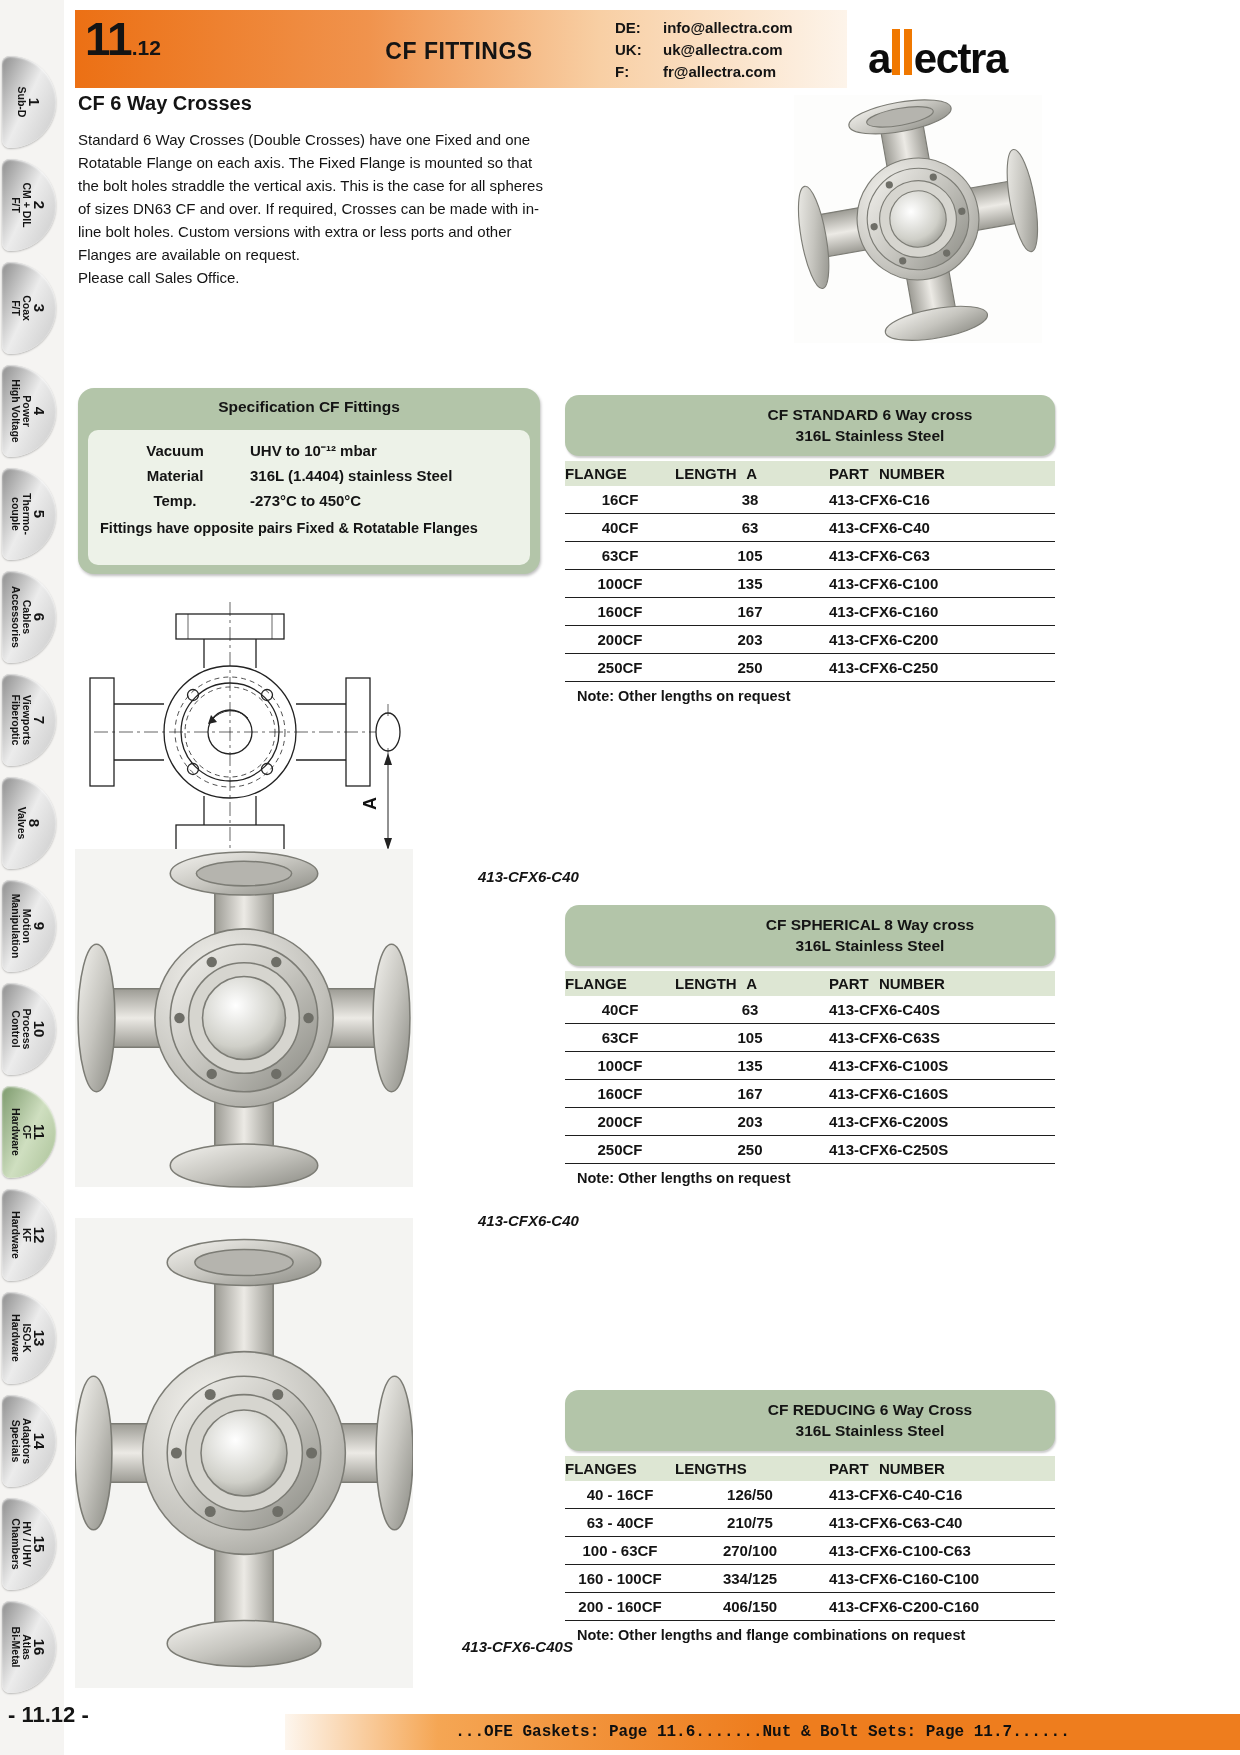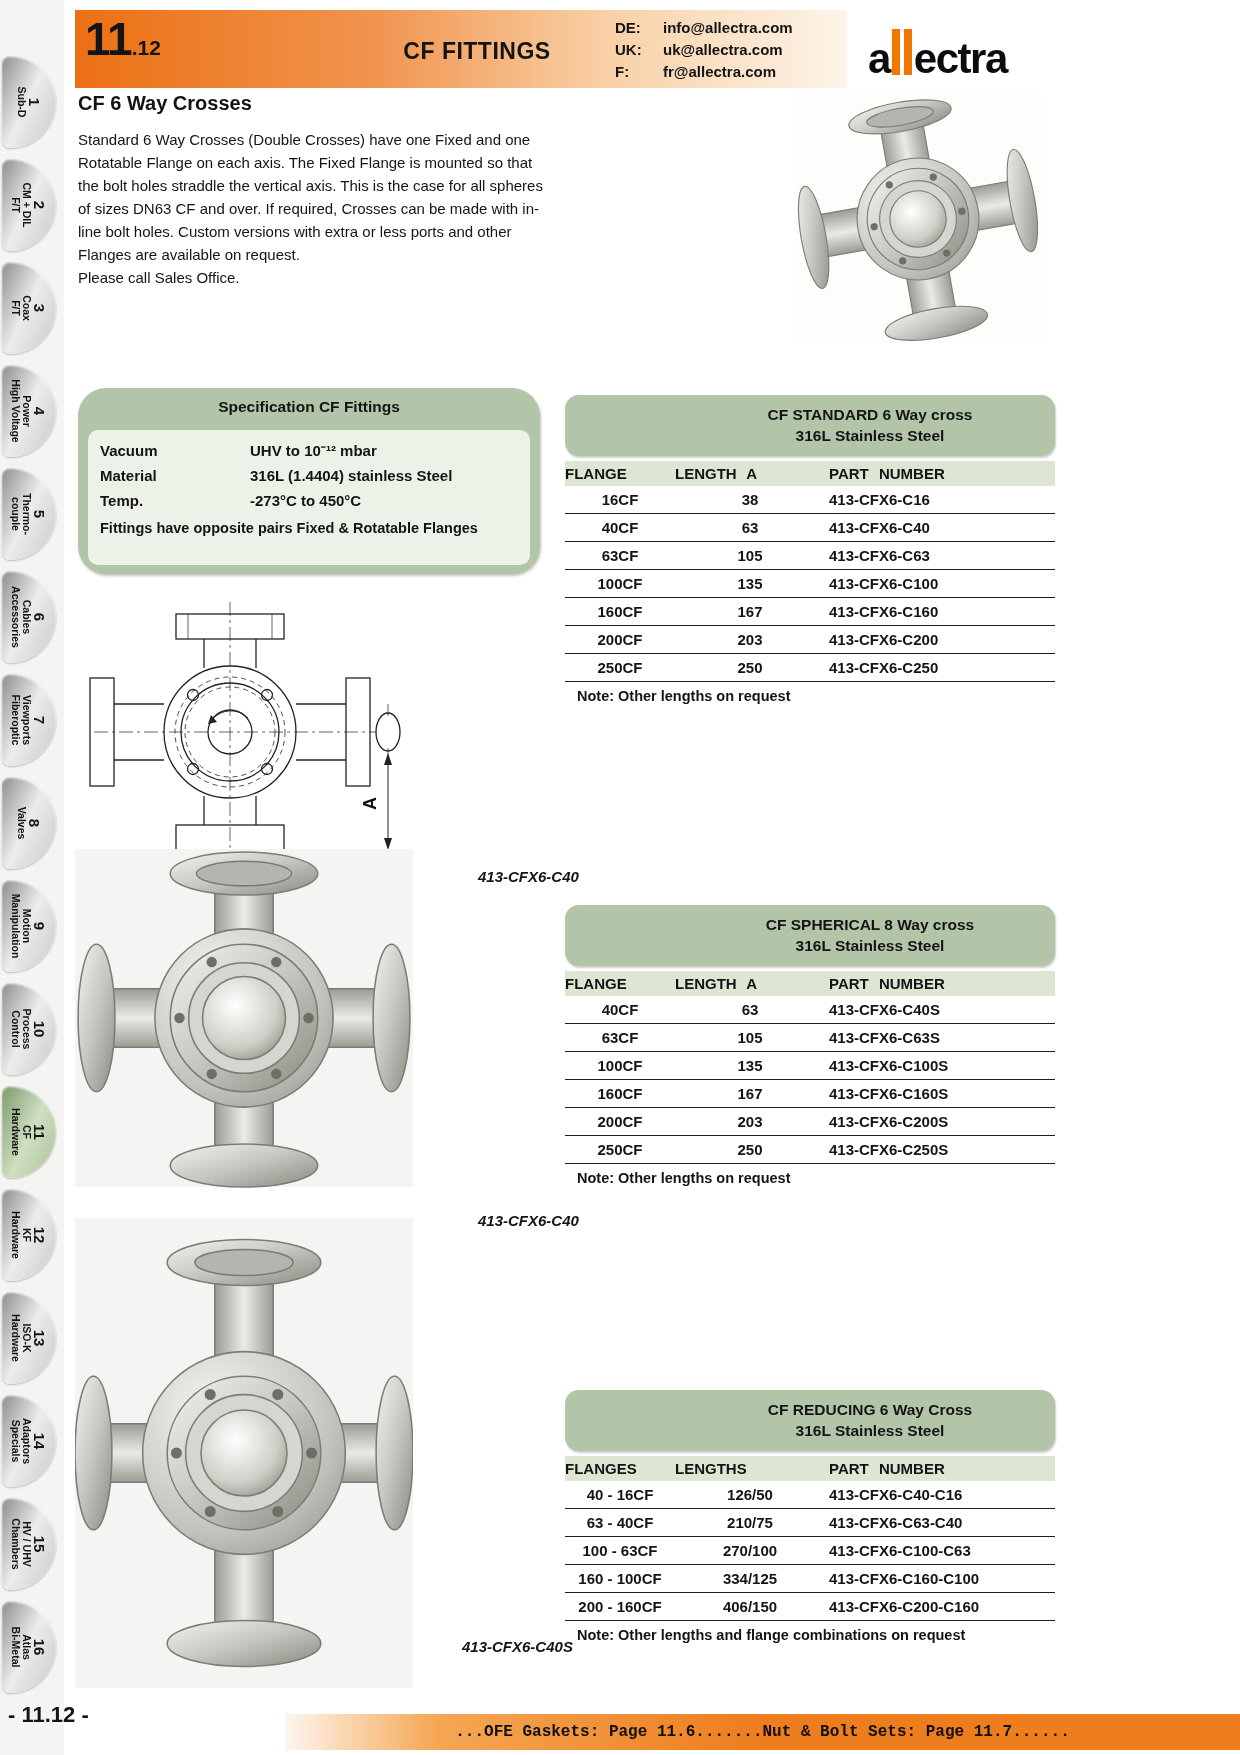--- a/index.html
+++ b/index.html
@@ -4,21 +4,21 @@
 <style>
   html,body{margin:0;padding:0;background:#e8e8e8;}
   #page{position:relative;width:1240px;height:1755px;background:#ffffff;margin:0 auto;
         font-family:"Liberation Sans",sans-serif;color:#141414;overflow:hidden;}
   
   .banner{position:absolute;left:75px;top:10px;width:772px;height:78px;
           background:linear-gradient(90deg,#ec7014 0%,#f0934d 38%,#f8cfa4 68%,#fdf4ea 100%);}
   .pagenum{position:absolute;left:10px;top:6px;font-weight:800;}
   .pagenum .big{font-size:46px;line-height:46px;letter-spacing:-1px;}
   .pagenum .suf{font-size:21px;font-weight:800;}
-  .banner-title{position:absolute;left:252px;top:28px;width:300px;text-align:center;
+  .banner-title{position:absolute;left:234px;top:28px;width:300px;text-align:center;
                 font-size:23px;font-weight:800;letter-spacing:.5px;}
   .contacts{position:absolute;left:540px;top:7px;font-size:15px;font-weight:700;line-height:22px;}
   .contacts .row{display:flex;}
   .contacts .clabel{width:48px;}
   .logo{position:absolute;left:868px;top:18px;display:flex;align-items:flex-end;height:58px;}
   .logo .ltxt{font-size:42px;line-height:34px;font-weight:800;letter-spacing:-1.5px;color:#0c0c0c;}
   .logo .bar{width:8px;height:46px;background:#f07800;margin:0 2px 1px 2px;}
   
   .side-strip{position:absolute;left:0;top:0;width:64px;height:1755px;background:#f5f4f2;}
   .tab{position:absolute;left:2px;width:54px;height:92px;border-radius:8px 46px 46px 8px;
@@ -29,25 +29,25 @@
   .tab .rot{transform:rotate(90deg);width:92px;height:50px;flex:none;display:flex;flex-direction:column;
             align-items:center;justify-content:center;text-align:center;}
   .tab .num{font-size:15px;font-weight:800;line-height:15px;}
   .tab .lbl{font-size:10.5px;font-weight:800;line-height:11px;white-space:pre-line;}
   
   .h1{position:absolute;left:78px;top:92px;font-size:20px;font-weight:800;}
   .intro{position:absolute;left:78px;top:128px;width:478px;font-size:15px;font-weight:500;line-height:23px;}
   .intro p{margin:0;}
   
   .specbox{position:absolute;left:78px;top:388px;width:462px;height:186px;background:#b3c5a9;
-           border-radius:28px;box-shadow:1px 2px 3px rgba(0,0,0,.25);}
+           border-radius:16px;box-shadow:1px 2px 3px rgba(0,0,0,.25);}
   .specbox .stitle{padding-top:10px;text-align:center;font-size:15.5px;font-weight:800;}
   .specbox .inner{position:absolute;left:10px;right:10px;top:42px;bottom:9px;background:#edf2e8;
                   border-radius:10px;padding:8px 12px;box-sizing:border-box;}
-  .specrow{display:flex;font-size:15px;font-weight:600;line-height:25px;}
+  .specrow{display:flex;font-size:15px;font-weight:600;line-height:25px;text-align:center;}
   .specrow .sl{width:150px;}
   .specfoot{margin-top:7px;font-size:14.5px;font-weight:700;}
   
   .ptable{position:absolute;width:490px;}
   .thead{background:#b3c5a9;border-radius:14px;padding:9px 0 10px 120px;text-align:center;
          font-size:15.5px;font-weight:800;line-height:21px;box-shadow:1px 2px 2px rgba(0,0,0,.2);}
   .tcols{background:#dde6d3;margin-top:5px;display:grid;grid-template-columns:110px 150px 1fr;
          padding:4px 0;font-size:15px;font-weight:700;word-spacing:6px;}
   .tcols span{text-align:left;}
   .tcols .c3{text-align:left;padding-left:4px;}

